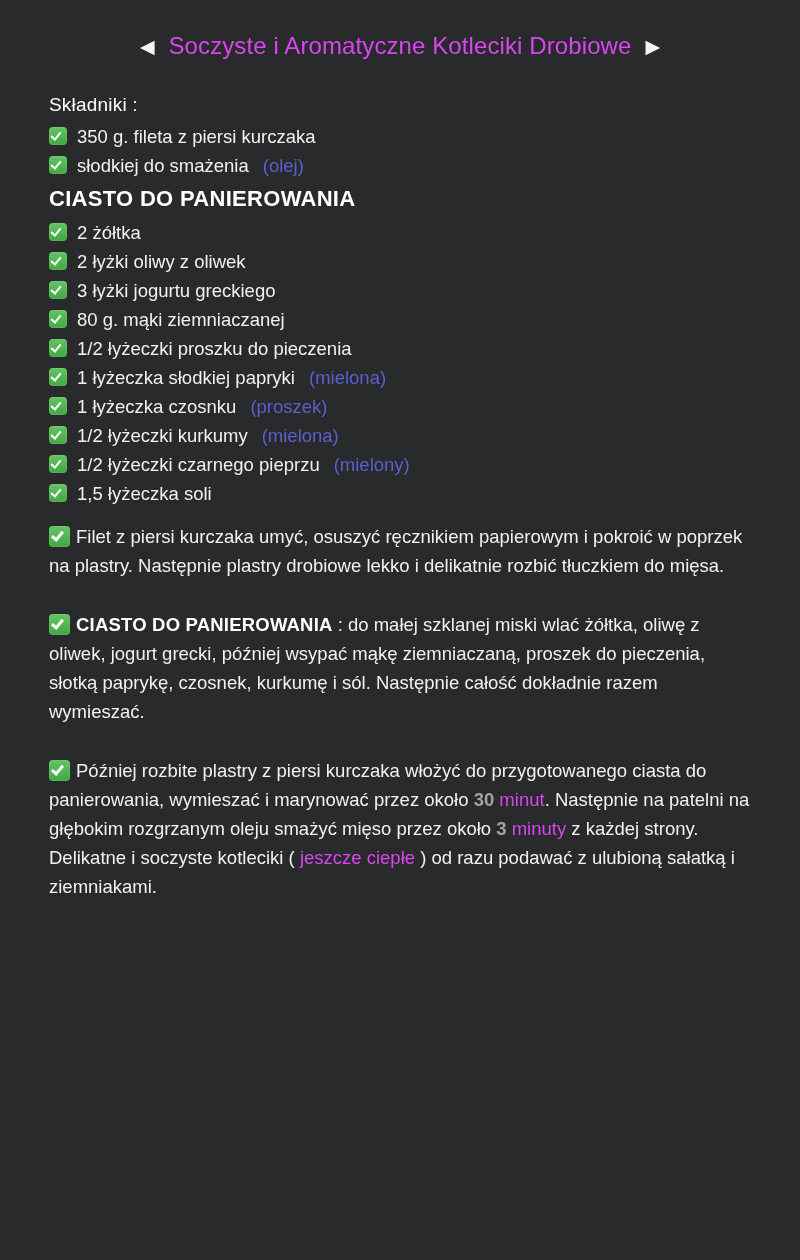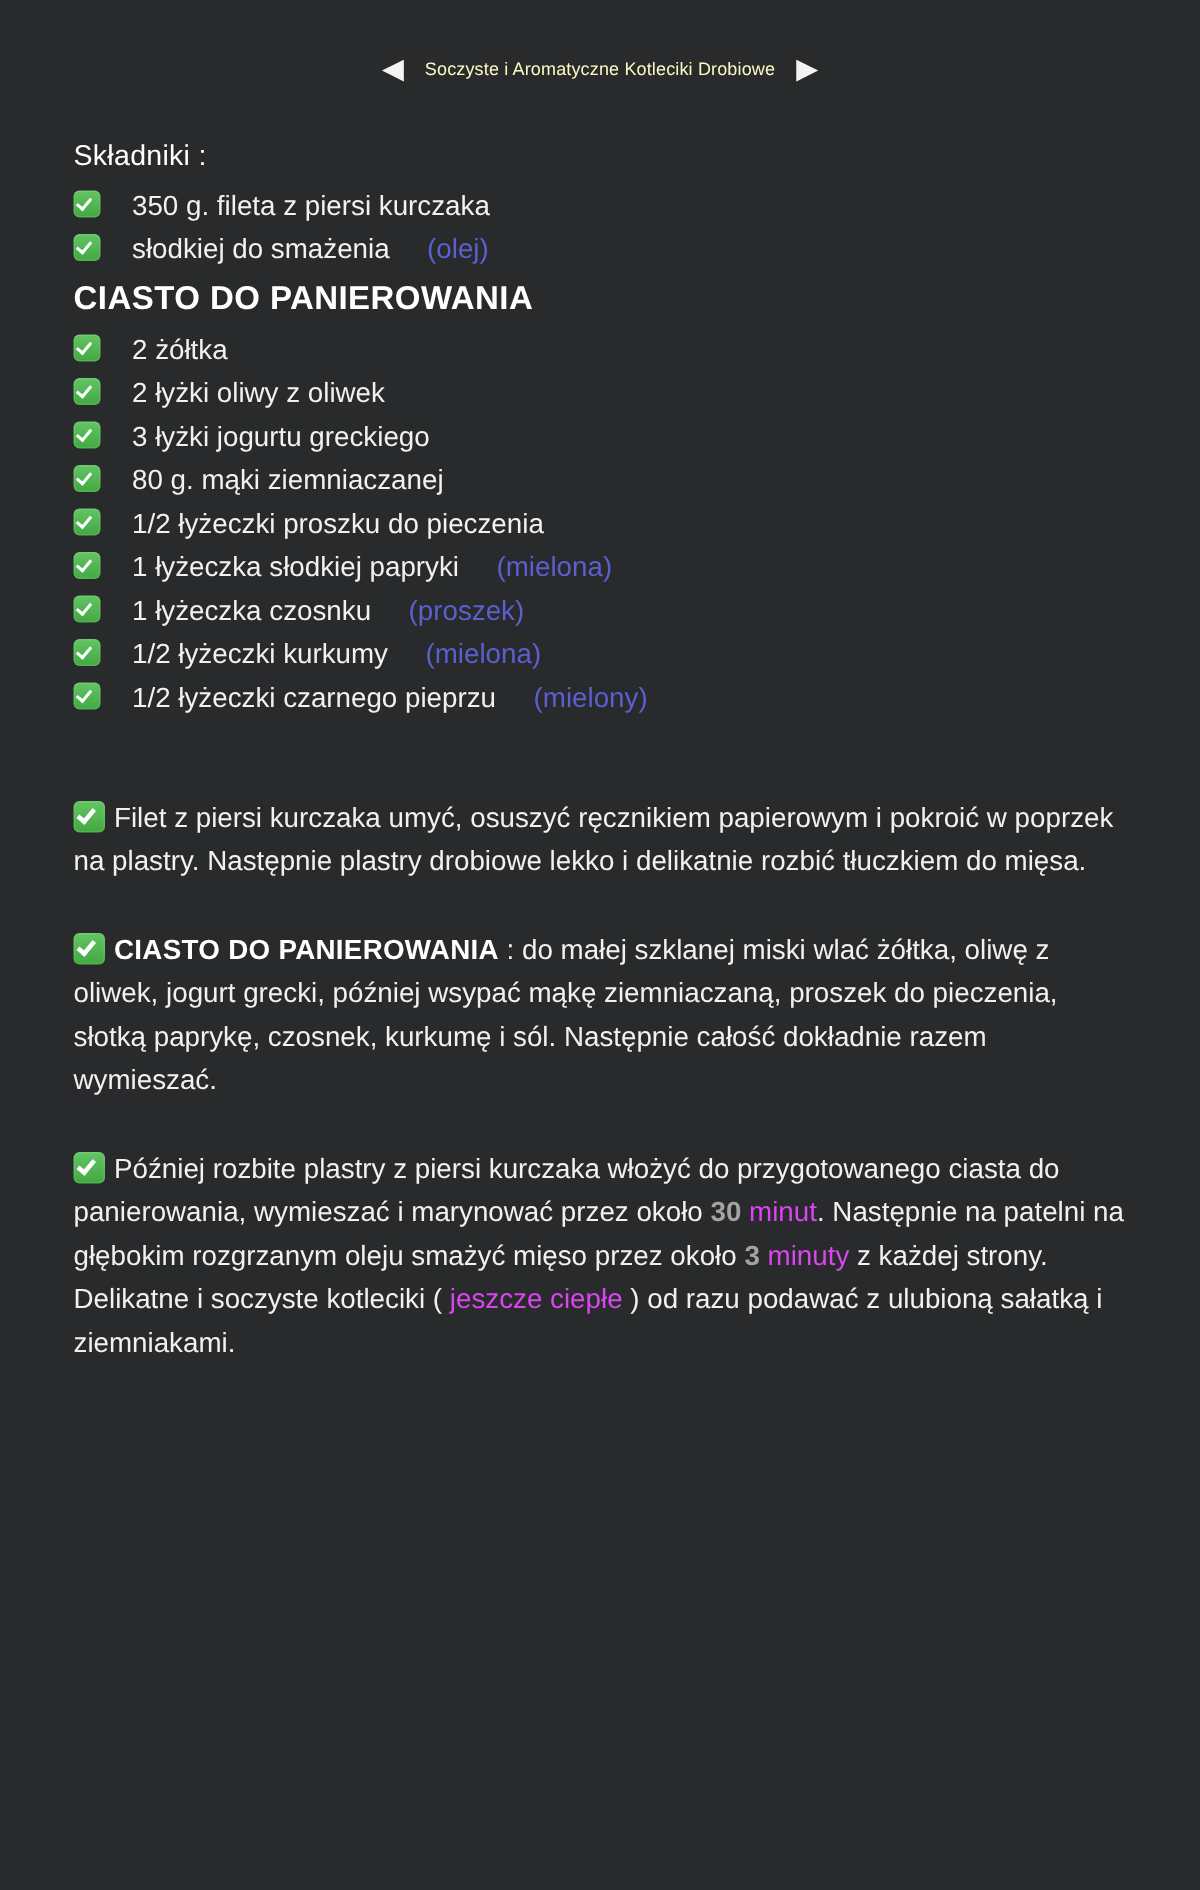--- a/index.html
+++ b/index.html
@@ -40,23 +40,23 @@
     font-size: 19px;
     line-height: 1;
     color: #f4f4f4;
     background: none;
     border: 0;
     padding: 0 2px;
     cursor: pointer;
     font-family: "DejaVu Sans", sans-serif;
   }
   .pager-title {
-    font-size: 12px;
+    font-size: 24px;
     letter-spacing: 0.1px;
-    color: #fef9c3;
+    color: #d946ef;
     white-space: nowrap;
   }
 
   
   .content {
     padding: 34px 48px 0 49px;
   }
 
   .section-label {
     font-size: 19px;
@@ -68,21 +68,21 @@
 
   
   ul.ingredients {
     list-style: none;
     margin: 0;
     padding: 0;
   }
   ul.ingredients li.ingredient {
     display: flex;
     align-items: flex-start;
-    gap: 21px;
+    gap: 10px;
     line-height: 29px;
     font-size: 18.5px;
     color: #f1f1f1;
     white-space: nowrap;
   }
   ul.ingredients li.subheading {
     font-size: 22px;
     font-weight: bold;
     color: #ffffff;
     line-height: 33px;
@@ -137,21 +137,21 @@
   .accent {
     color: #d946ef;
   }
   .accent-strong {
     color: #a3a3a3;
     font-weight: bold;
   }
 
   
   .steps {
-    margin-top: 51px;
+    margin-top: 14px;
   }
   .step {
     font-size: 18.5px;
     line-height: 29px;
     color: #f1f1f1;
     margin: 0 0 30px 0;
   }
   .step .check.big {
     margin-right: 6px;
   }
@@ -220,20 +220,24 @@
       <li class="ingredient">
         <span class="check"></span>
         <span>1/2 łyżeczki kurkumy</span>
         <span class="note">(mielona)</span>
       </li>
       <li class="ingredient">
         <span class="check"></span>
         <span>1/2 łyżeczki czarnego pieprzu</span>
         <span class="note">(mielony)</span>
       </li>
+      <li class="ingredient">
+        <span class="check"></span>
+        <span>1,5 łyżeczka soli</span>
+      </li>
     </ul>
 
     <div class="steps">
 
       <p class="step">
         <span class="check big"></span><span>Filet z piersi kurczaka umyć, osuszyć ręcznikiem papierowym i pokroić w poprzek na plastry. Następnie plastry drobiowe lekko i delikatnie rozbić tłuczkiem do mięsa.</span>
       </p>
 
       <p class="step">
         <span class="check big"></span><span class="step-title">CIASTO DO PANIEROWANIA</span><span> : do małej szklanej miski wlać żółtka, oliwę z oliwek, jogurt grecki, później wsypać mąkę ziemniaczaną, proszek do pieczenia, słotką paprykę, czosnek, kurkumę i sól. Następnie całość dokładnie razem wymieszać.</span>

